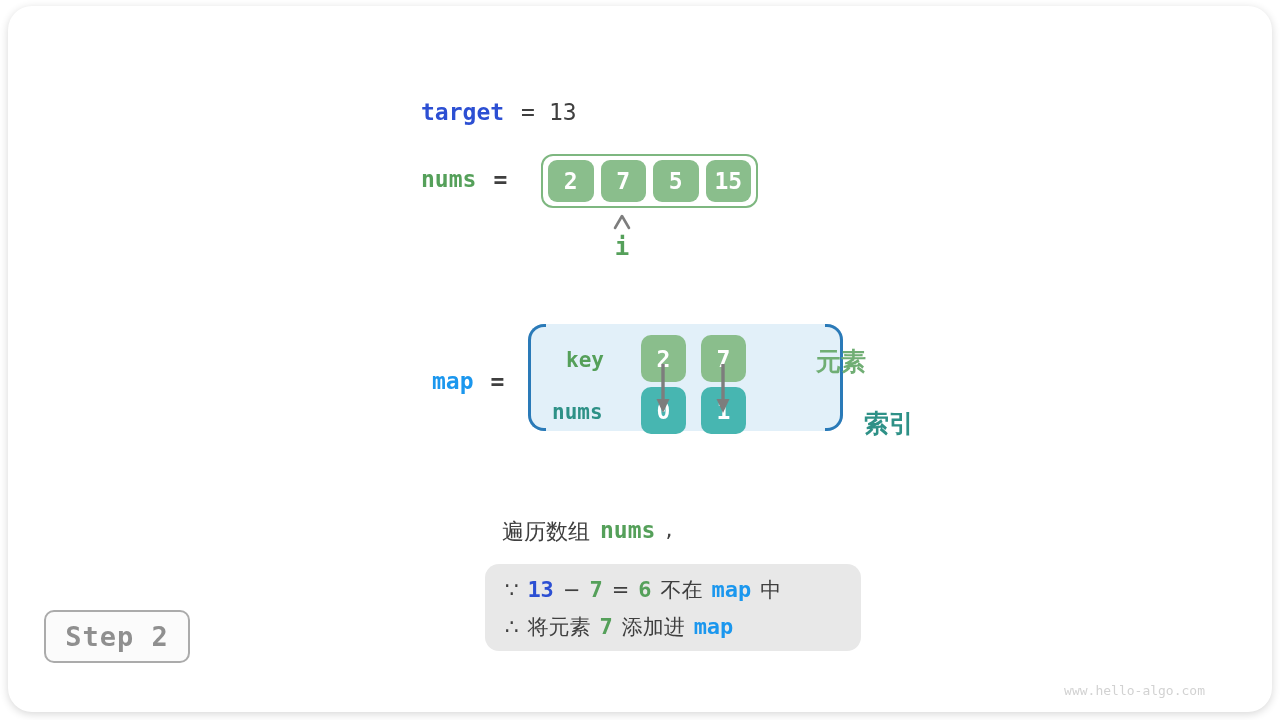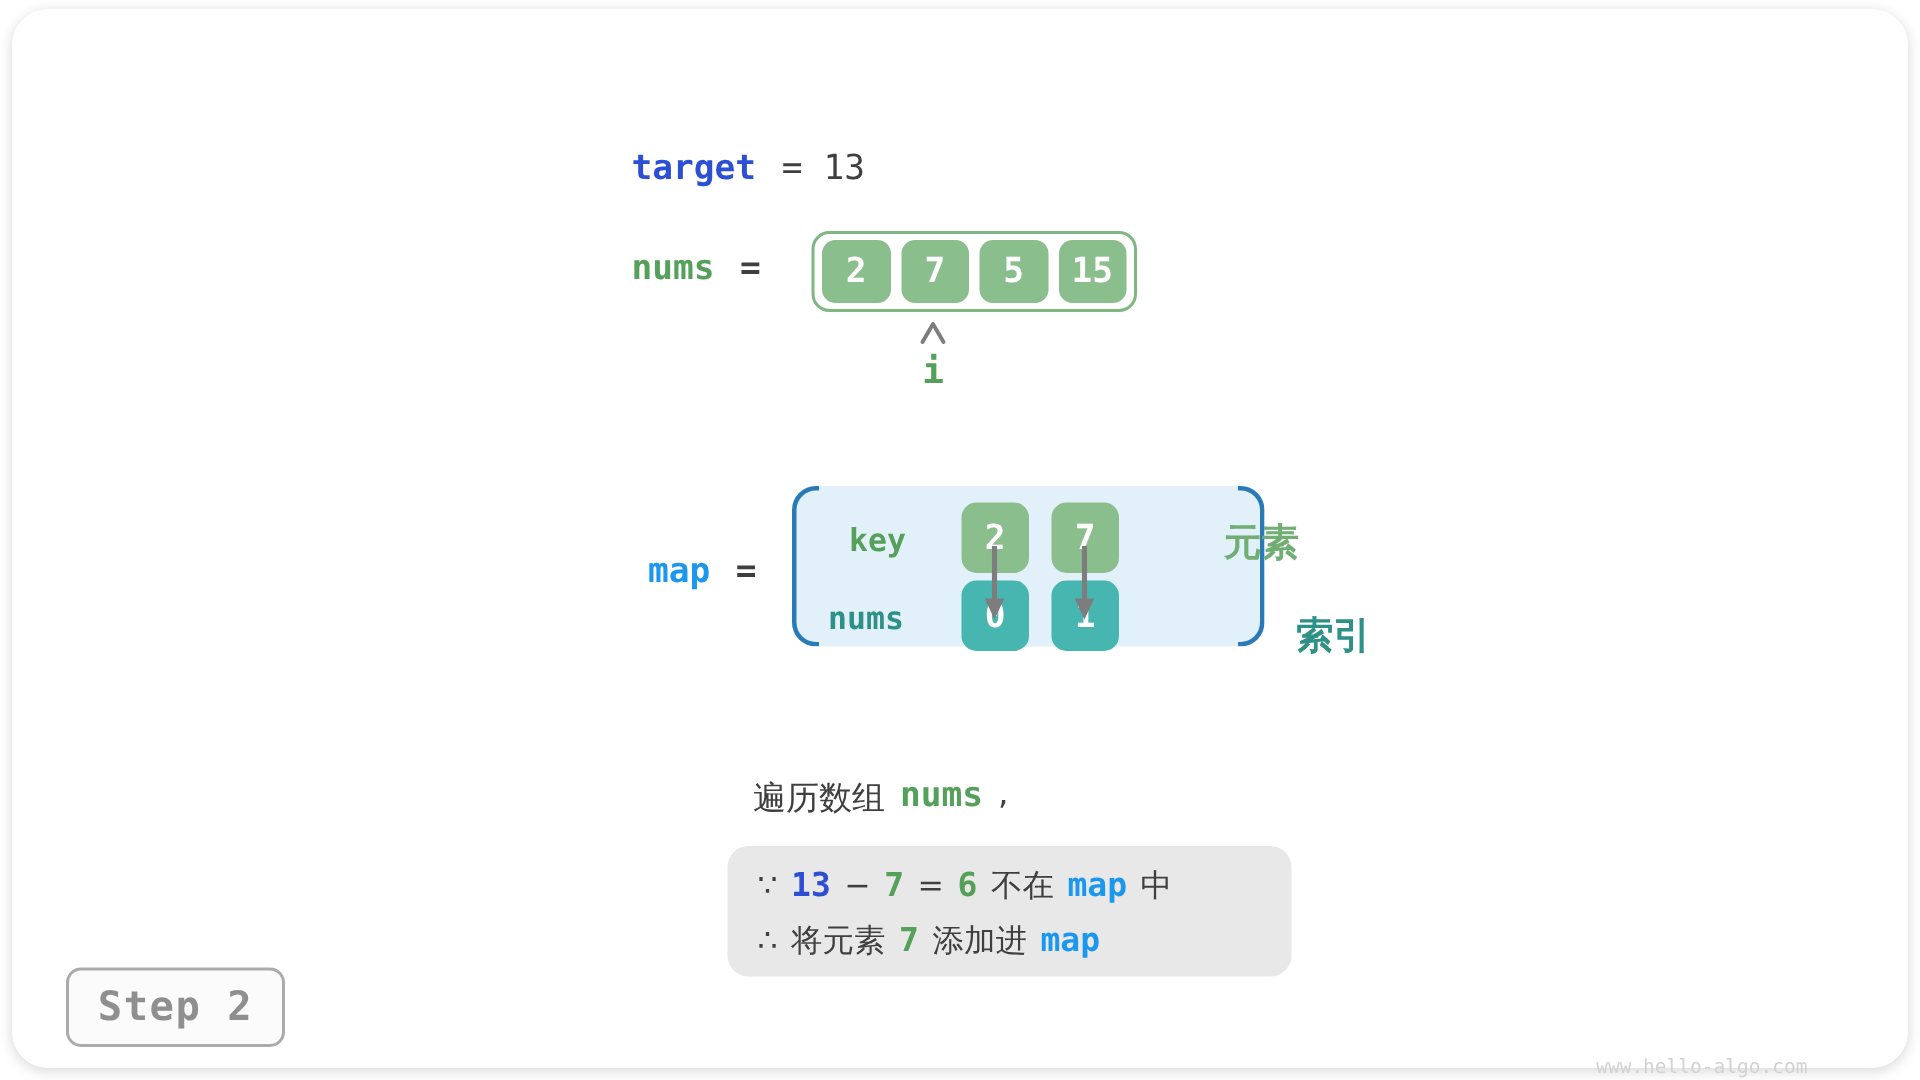--- a/index.html
+++ b/index.html
@@ -85,28 +85,28 @@
     left: 477px; top: 558px; width: 376px; height: 87px;
     background: var(--c-note-bg); border-radius: 14px;
   }
   .note-line { position: absolute; left: 20px; display: flex; align-items: baseline; gap: 9px; font-size: 21px; }
   .note-line .code { font-size: 22px; }
   .note-line.l1 { top: 12px; }
   .note-line.l2 { top: 49px; }
 
   
   .step-box {
-    left: 36px; top: 639px; width: 146px; height: 53px;
+    left: 36px; top: 604px; width: 146px; height: 53px;
     background: #fbfbfb; border: 2px solid var(--c-step-border); border-radius: 10px;
     display: flex; align-items: center; justify-content: center;
   }
   .step-box span { font-size: 27px; color: var(--c-step-text); letter-spacing: 1px; }
 
   .watermark {
-    right: 67px; top: 677px; font-size: 13px; color: var(--c-watermark); margin-top: 21px;
+    right: 67px; top: 677px; font-size: 13px; color: var(--c-watermark);
   }
 </style>
 </head>
 <body>
 
 <div class="canvas">
   <div class="card">
 
     <div class="abs assign-line target-line">
       <span class="code bold royal">target</span>

